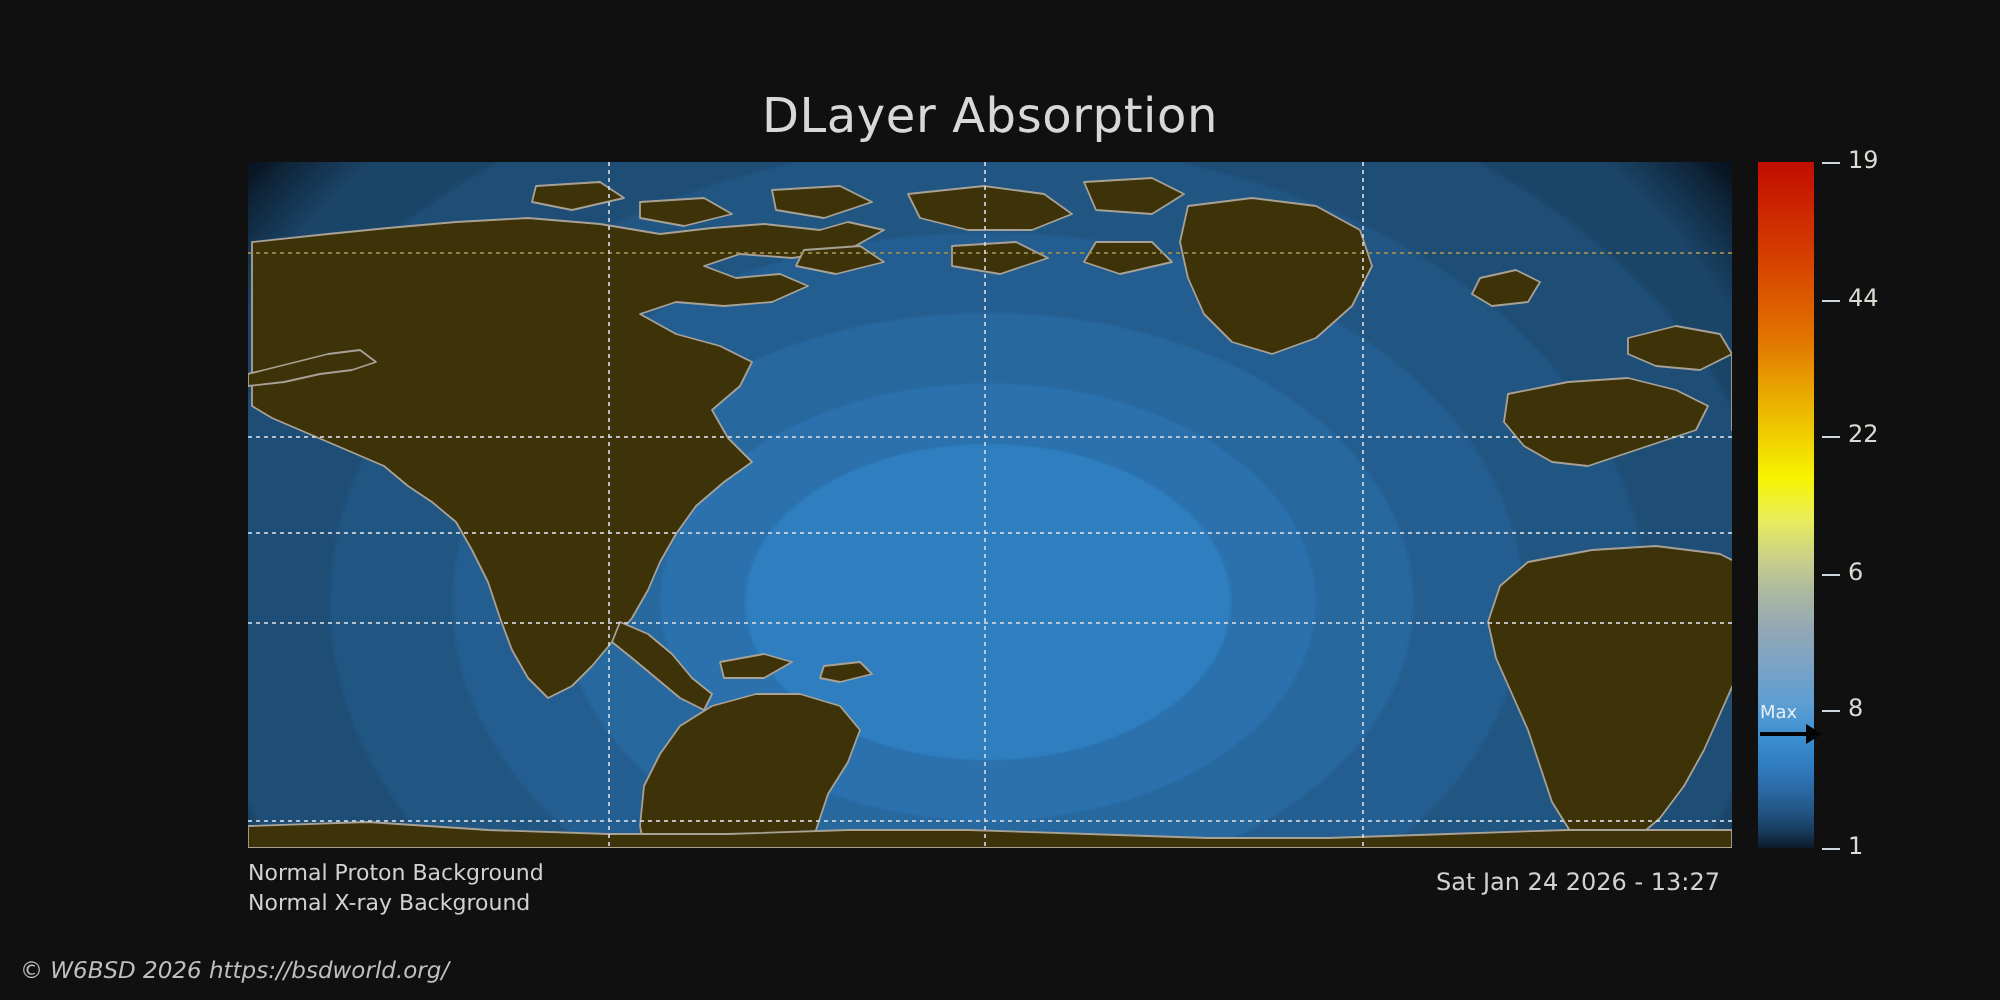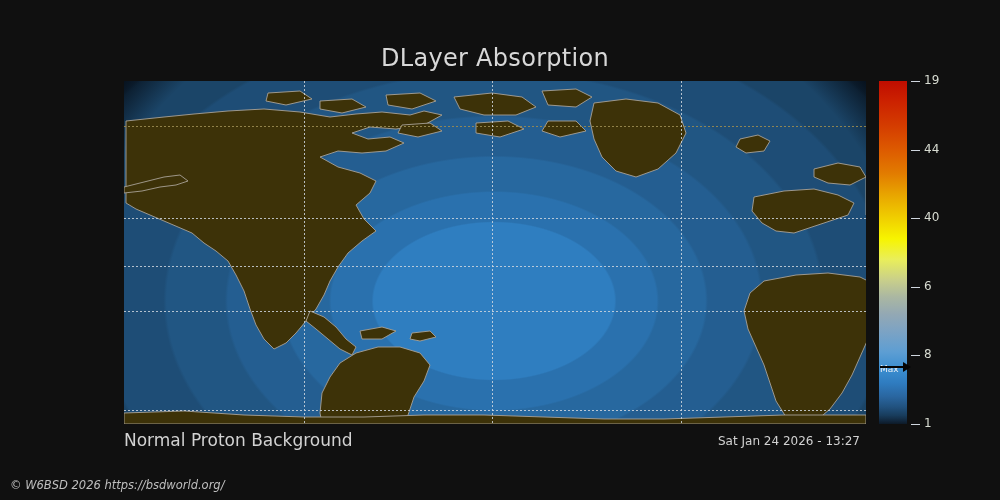--- a/index.html
+++ b/index.html
@@ -74,27 +74,27 @@
   .cb-title{
     position:absolute;left:921px;top:81px;height:343px;width:343px;
     transform-origin:0 0;transform:rotate(-90deg) translate(-343px,0);
     display:flex;align-items:center;justify-content:center;
     font-size:16px;color:#dfe4d8;letter-spacing:.2px;
   }
   .cb-max{
     position:absolute;left:879px;top:352px;width:40px;height:26px;
     pointer-events:none;
   }
-  .cb-max .mx-txt{position:absolute;left:1px;top:0;font-size:9px;color:#e8eef5;margin-top:12px;}
+  .cb-max .mx-txt{position:absolute;left:1px;top:0;font-size:9px;color:#e8eef5;}
   .cb-max .mx-arrow{position:absolute;left:1px;top:14px;width:24px;height:2px;background:#050505;}
   .cb-max .mx-head{position:absolute;left:24px;top:10px;width:0;height:0;
     border-left:8px solid #050505;border-top:5px solid transparent;border-bottom:5px solid transparent;}
 
   
-  .note{position:absolute;left:124px;font-size:17px;color:#d2d2d2;}
+  .note{position:absolute;left:124px;font-size:11px;color:#d2d2d2;}
   .note.l1{top:430px;}
   .note.l2{top:445px;}
   .stamp{position:absolute;left:718px;top:434px;font-size:12px;color:#d2d2d2;}
   .copyright{position:absolute;left:10px;top:478px;font-size:11.5px;font-style:italic;color:#bfbfbf;}
 </style>
 </head>
 <body>
 
 <div id="stage">
 
@@ -198,36 +198,37 @@
 
   <div class="cbar"></div>
 
   <div class="cb-tick" style="top:81px"></div>
   <span class="cb-lbl" style="top:81px">19</span>
 
   <div class="cb-tick" style="top:150px"></div>
   <span class="cb-lbl" style="top:150px">44</span>
 
   <div class="cb-tick" style="top:218px"></div>
-  <span class="cb-lbl" style="top:218px">40</span>
+  <span class="cb-lbl" style="top:218px">22</span>
 
   <div class="cb-tick" style="top:287px"></div>
   <span class="cb-lbl" style="top:287px">6</span>
 
   <div class="cb-tick" style="top:355px"></div>
   <span class="cb-lbl" style="top:355px">8</span>
 
   <div class="cb-tick" style="top:424px"></div>
   <span class="cb-lbl" style="top:424px">1</span>
 
   <div class="cb-max">
     <span class="mx-txt">Max</span>
     <div class="mx-arrow"></div>
     <div class="mx-head"></div>
   </div>
 
   <div class="cb-title">Affected Frequency (MHz)</div>
 
   <div class="note l1">Normal Proton Background</div>
+  <div class="note l2">Normal X-ray Background</div>
   <div class="stamp">Sat Jan 24 2026 - 13:27</div>
   <div class="copyright">© W6BSD 2026 https://bsdworld.org/</div>
 
 </div>
 
 </body></html>

